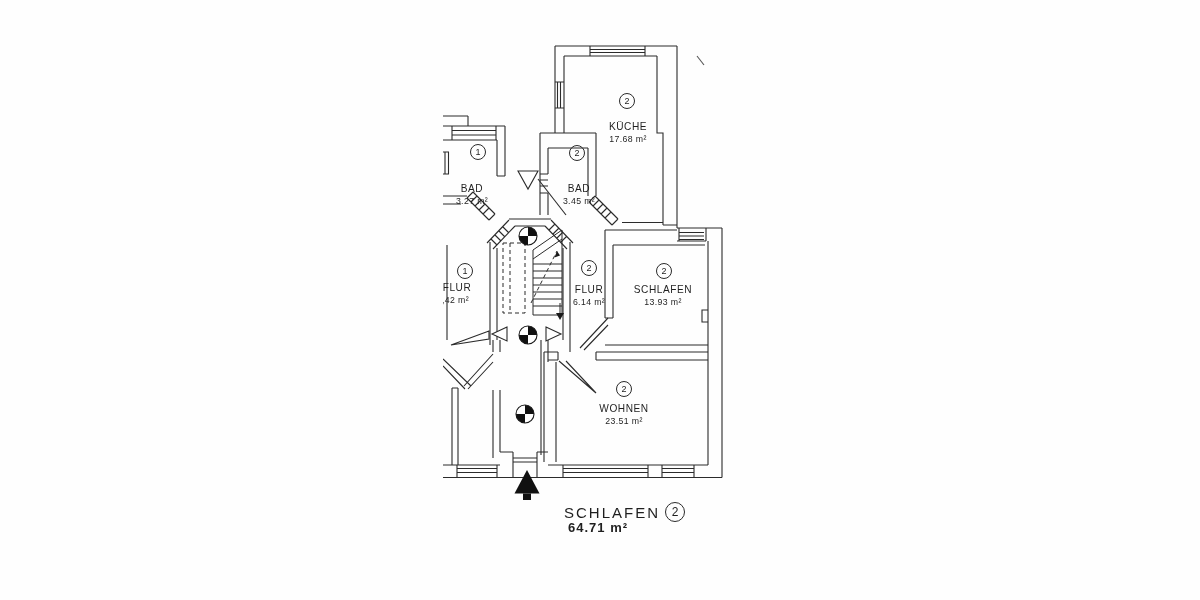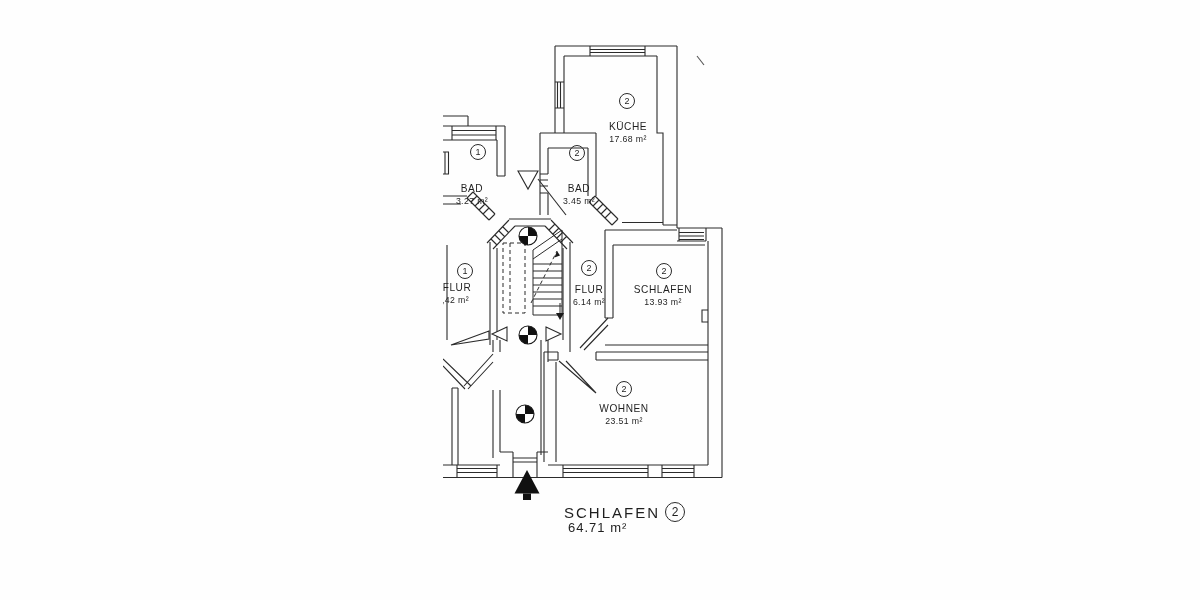--- a/index.html
+++ b/index.html
@@ -11,21 +11,21 @@
         font-size:9px;line-height:14px;text-align:center;transform:translate(-50%,-50%);
         background:transparent;letter-spacing:0;}
   .rtxt{position:absolute;transform:translateX(-50%) scaleX(.92);transform-origin:center top;
         text-align:center;white-space:nowrap;}
   .rname{font-size:11px;letter-spacing:.6px;line-height:12px;}
   .rarea{font-size:9.5px;letter-spacing:.4px;line-height:12px;margin-top:1px;}
   .titleblock{position:absolute;left:121px;top:467px;white-space:nowrap;}
   .titlename{font-size:15px;letter-spacing:2px;vertical-align:middle;}
   .circ-big{display:inline-block;width:18px;height:18px;border:1.3px solid #2b2b2b;border-radius:50%;
         font-size:12px;line-height:18px;text-align:center;vertical-align:middle;margin-left:5px;}
-  .titlearea{position:absolute;left:125px;top:485px;font-size:13px;letter-spacing:1px;}
+  .titlearea{position:absolute;left:125px;top:485px;font-size:13px;letter-spacing:1px;font-weight:bold;}
 </style>
 </head>
 <body>
 
 <div class="page">
   <div class="plan">
 
     <svg width="310" height="505" viewBox="443 35 310 505">
       <g stroke="#2b2b2b" stroke-width="1.1" fill="none">
 

